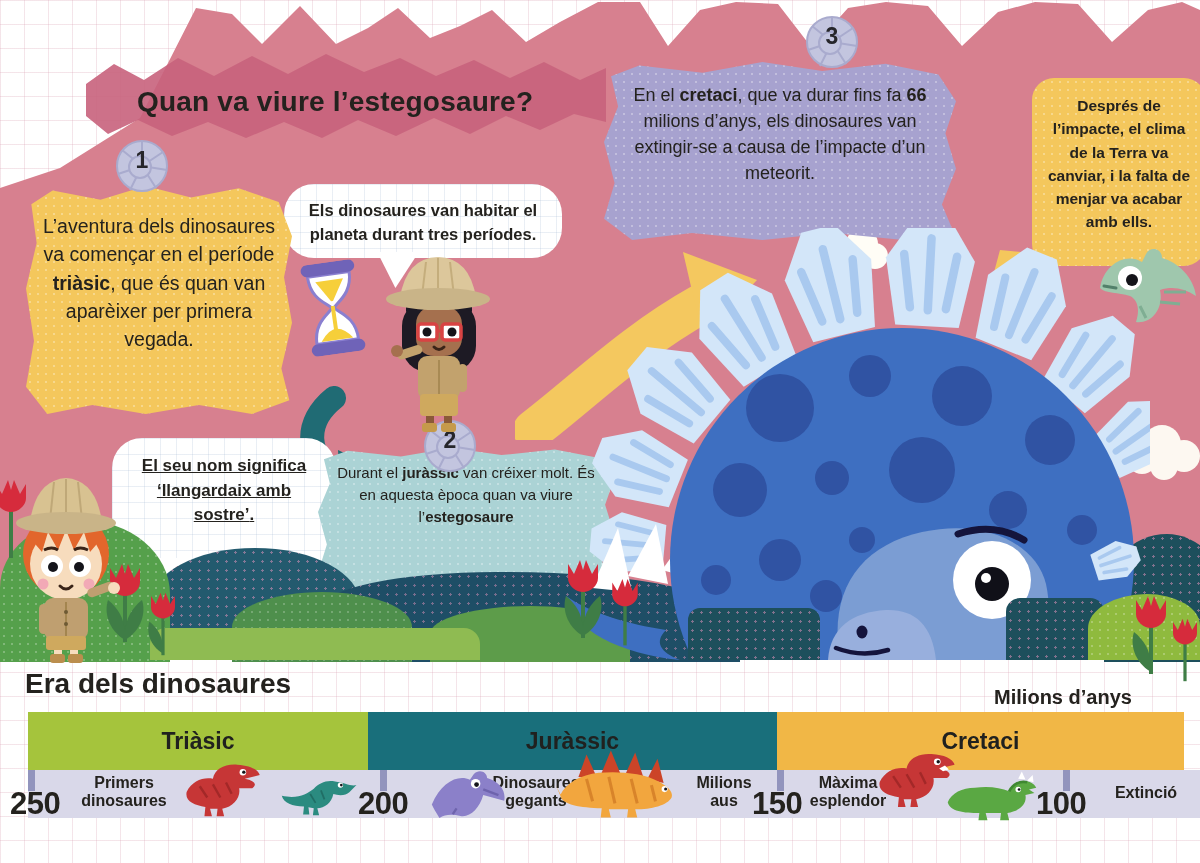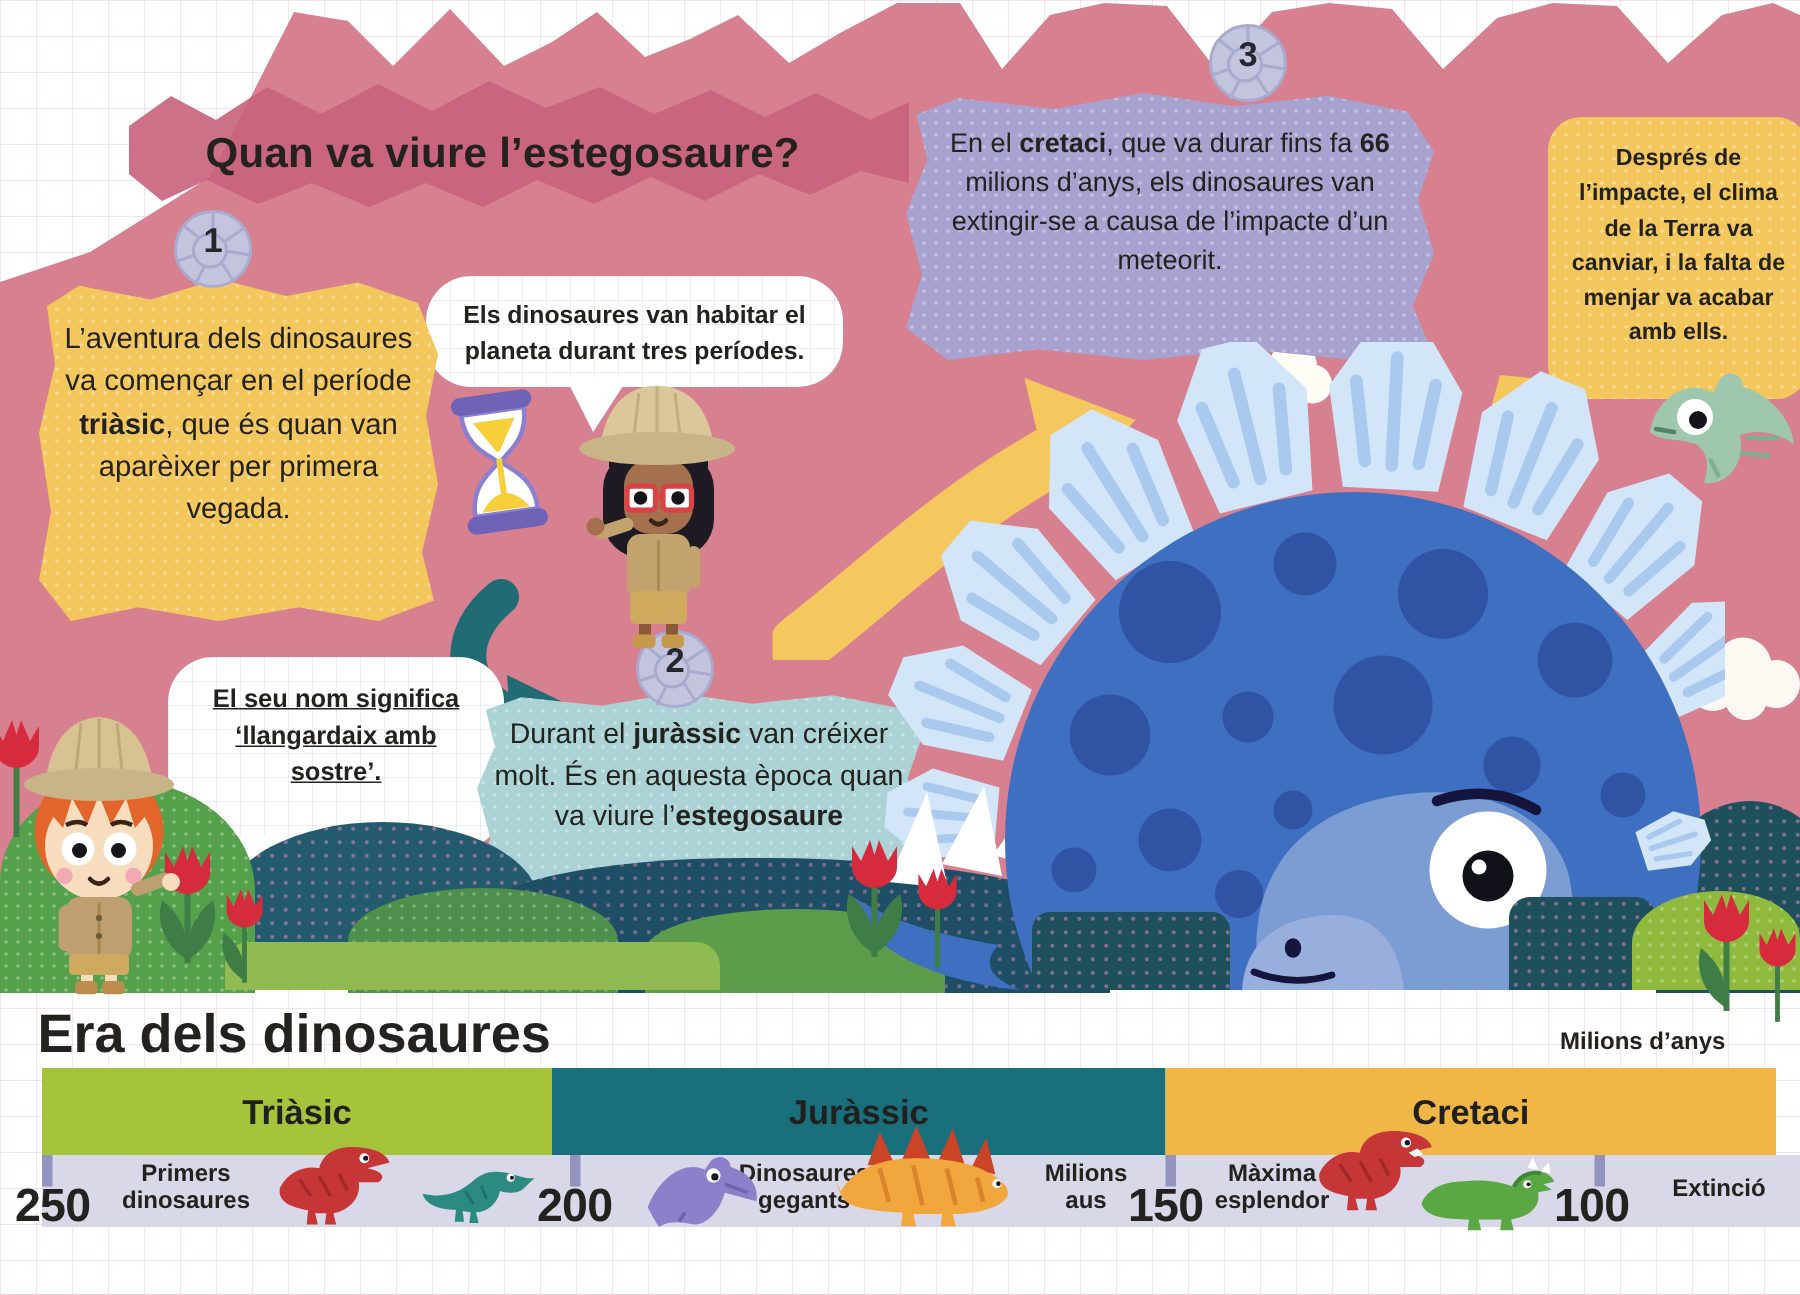--- a/index.html
+++ b/index.html
@@ -24,33 +24,33 @@
   .bub-purple{background-color:#a7a2cf;}
   .bub-teal{background-color:#abd3d5;}
   .bub-white{background-color:#fff;border-radius:30px;
     background-image:linear-gradient(to right, rgba(170,190,215,.25) 1px, transparent 1px),
                      linear-gradient(to bottom, rgba(170,190,215,.25) 1px, transparent 1px);
     background-size:16px 16px;}
   .torn{clip-path:polygon(2% 8%,10% 2%,28% 6%,45% 0%,62% 5%,80% 1%,95% 7%,100% 22%,97% 40%,100% 60%,96% 80%,99% 94%,85% 100%,65% 96%,45% 100%,25% 96%,8% 100%,0% 88%,3% 68%,0% 45%,4% 25%);}
   .bubble-intro{left:26px;top:186px;width:266px;height:228px;padding:26px 14px;font-size:19.5px;}
   .bubble-periods{left:284px;top:184px;width:278px;height:74px;padding:15px 16px;font-size:16.5px;font-weight:600;}
   .bubble-name{left:112px;top:438px;width:224px;height:128px;padding:16px 14px;font-size:17px;font-weight:600;text-decoration:underline;}
-  .bubble-jurassic{left:318px;top:462px;width:296px;height:142px;padding:14px 10px;font-size:19px;}
+  .bubble-jurassic{left:318px;top:448px;width:296px;height:142px;padding:14px 10px;font-size:15px;}
   .bubble-cretaceous{left:604px;top:62px;width:352px;height:178px;padding:20px 16px;font-size:18px;}
   .bubble-aftermath{left:984px;top:78px;width:174px;height:188px;padding:16px 10px;font-size:15.5px;font-weight:700;border-radius:22px;line-height:1.5;margin-left:48px;}
   .tail{background:#fff;}
   .tail-periods{left:372px;top:252px;width:52px;height:36px;clip-path:polygon(10% 0,90% 0,45% 100%);}
   .tail-name{left:142px;top:558px;width:52px;height:40px;clip-path:polygon(8% 0,85% 0,0 100%);}
   .tail-aftermath{left:986px;top:250px;width:56px;height:52px;background:#f4c75c;clip-path:polygon(25% 0,100% 8%,0 100%);}
   
   .badge{width:52px;height:52px;}
   .badge span{position:absolute;left:0;top:7px;width:100%;text-align:center;font-size:23px;font-weight:800;color:#26262b;}
   
-  .tl-heading{left:25px;top:668px;font-size:36px;font-weight:800;}
-  .tl-unit{left:1040px;top:686px;width:150px;text-align:left;font-size:16px;font-weight:600;}
+  .tl-heading{left:25px;top:668px;font-size:28px;font-weight:800;}
+  .tl-unit{left:988px;top:686px;width:150px;text-align:center;font-size:20px;font-weight:600;}
   .era{top:712px;height:58px;display:flex;align-items:center;justify-content:center;font-size:23px;font-weight:800;color:#20211f;}
   .era-triassic{left:28px;width:340px;background:#a5c43c;}
   .era-jurassic{left:368px;width:409px;background:#196f7b;}
   .era-cretaceous{left:777px;width:407px;background:#f1b746;}
   .tl-strip{left:28px;top:770px;width:1172px;height:48px;background:#d9d8e9;}
   .tick{top:770px;width:7px;height:21px;background:#9294bd;}
   .marker{top:786px;font-size:31px;font-weight:800;letter-spacing:-0.5px;}
   .event{top:774px;font-size:16px;font-weight:700;text-align:center;line-height:1.15;}
   .event-single{top:784px;}
 </style>

